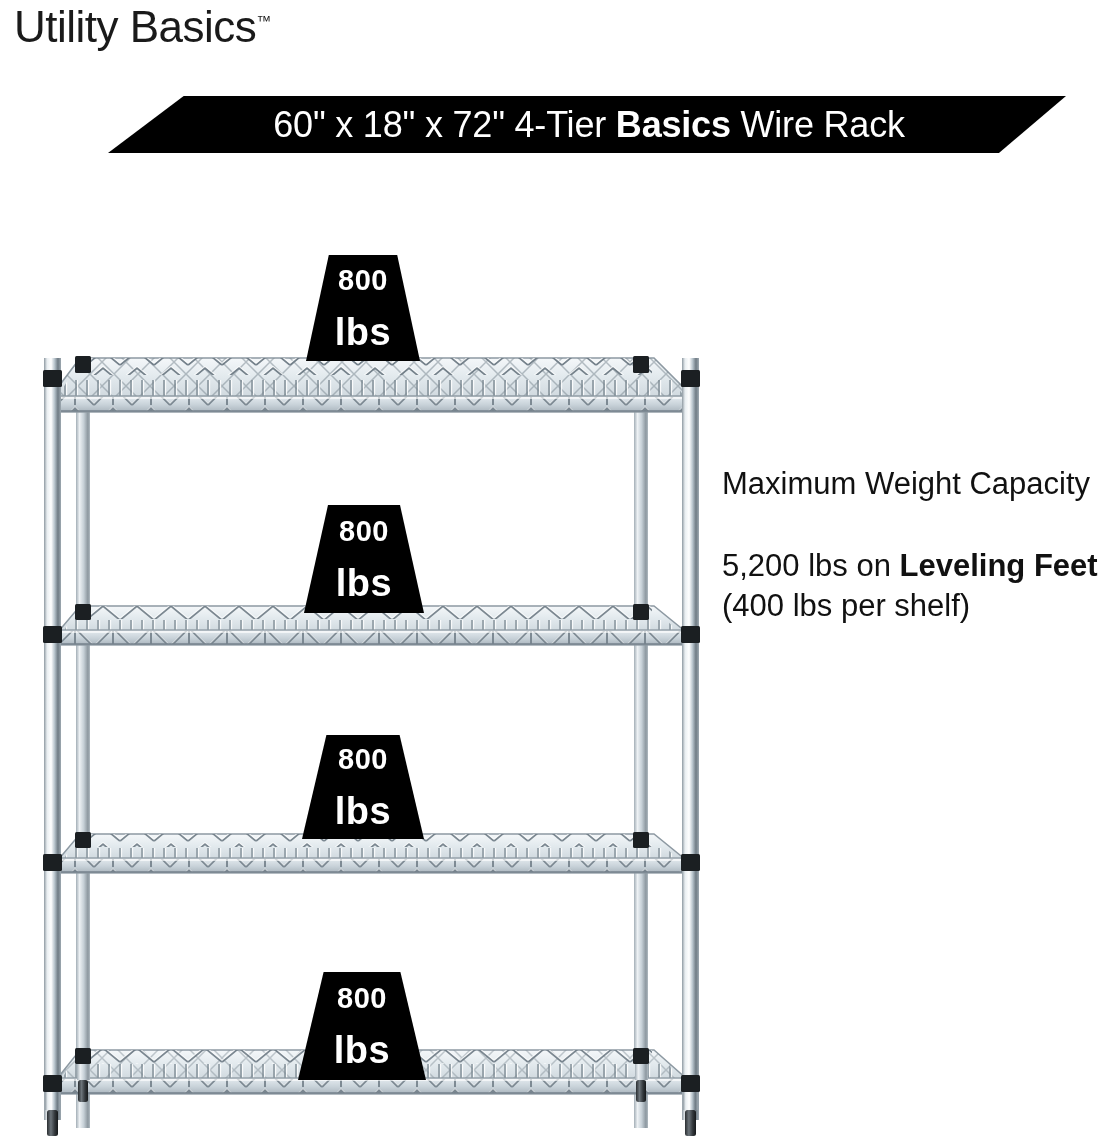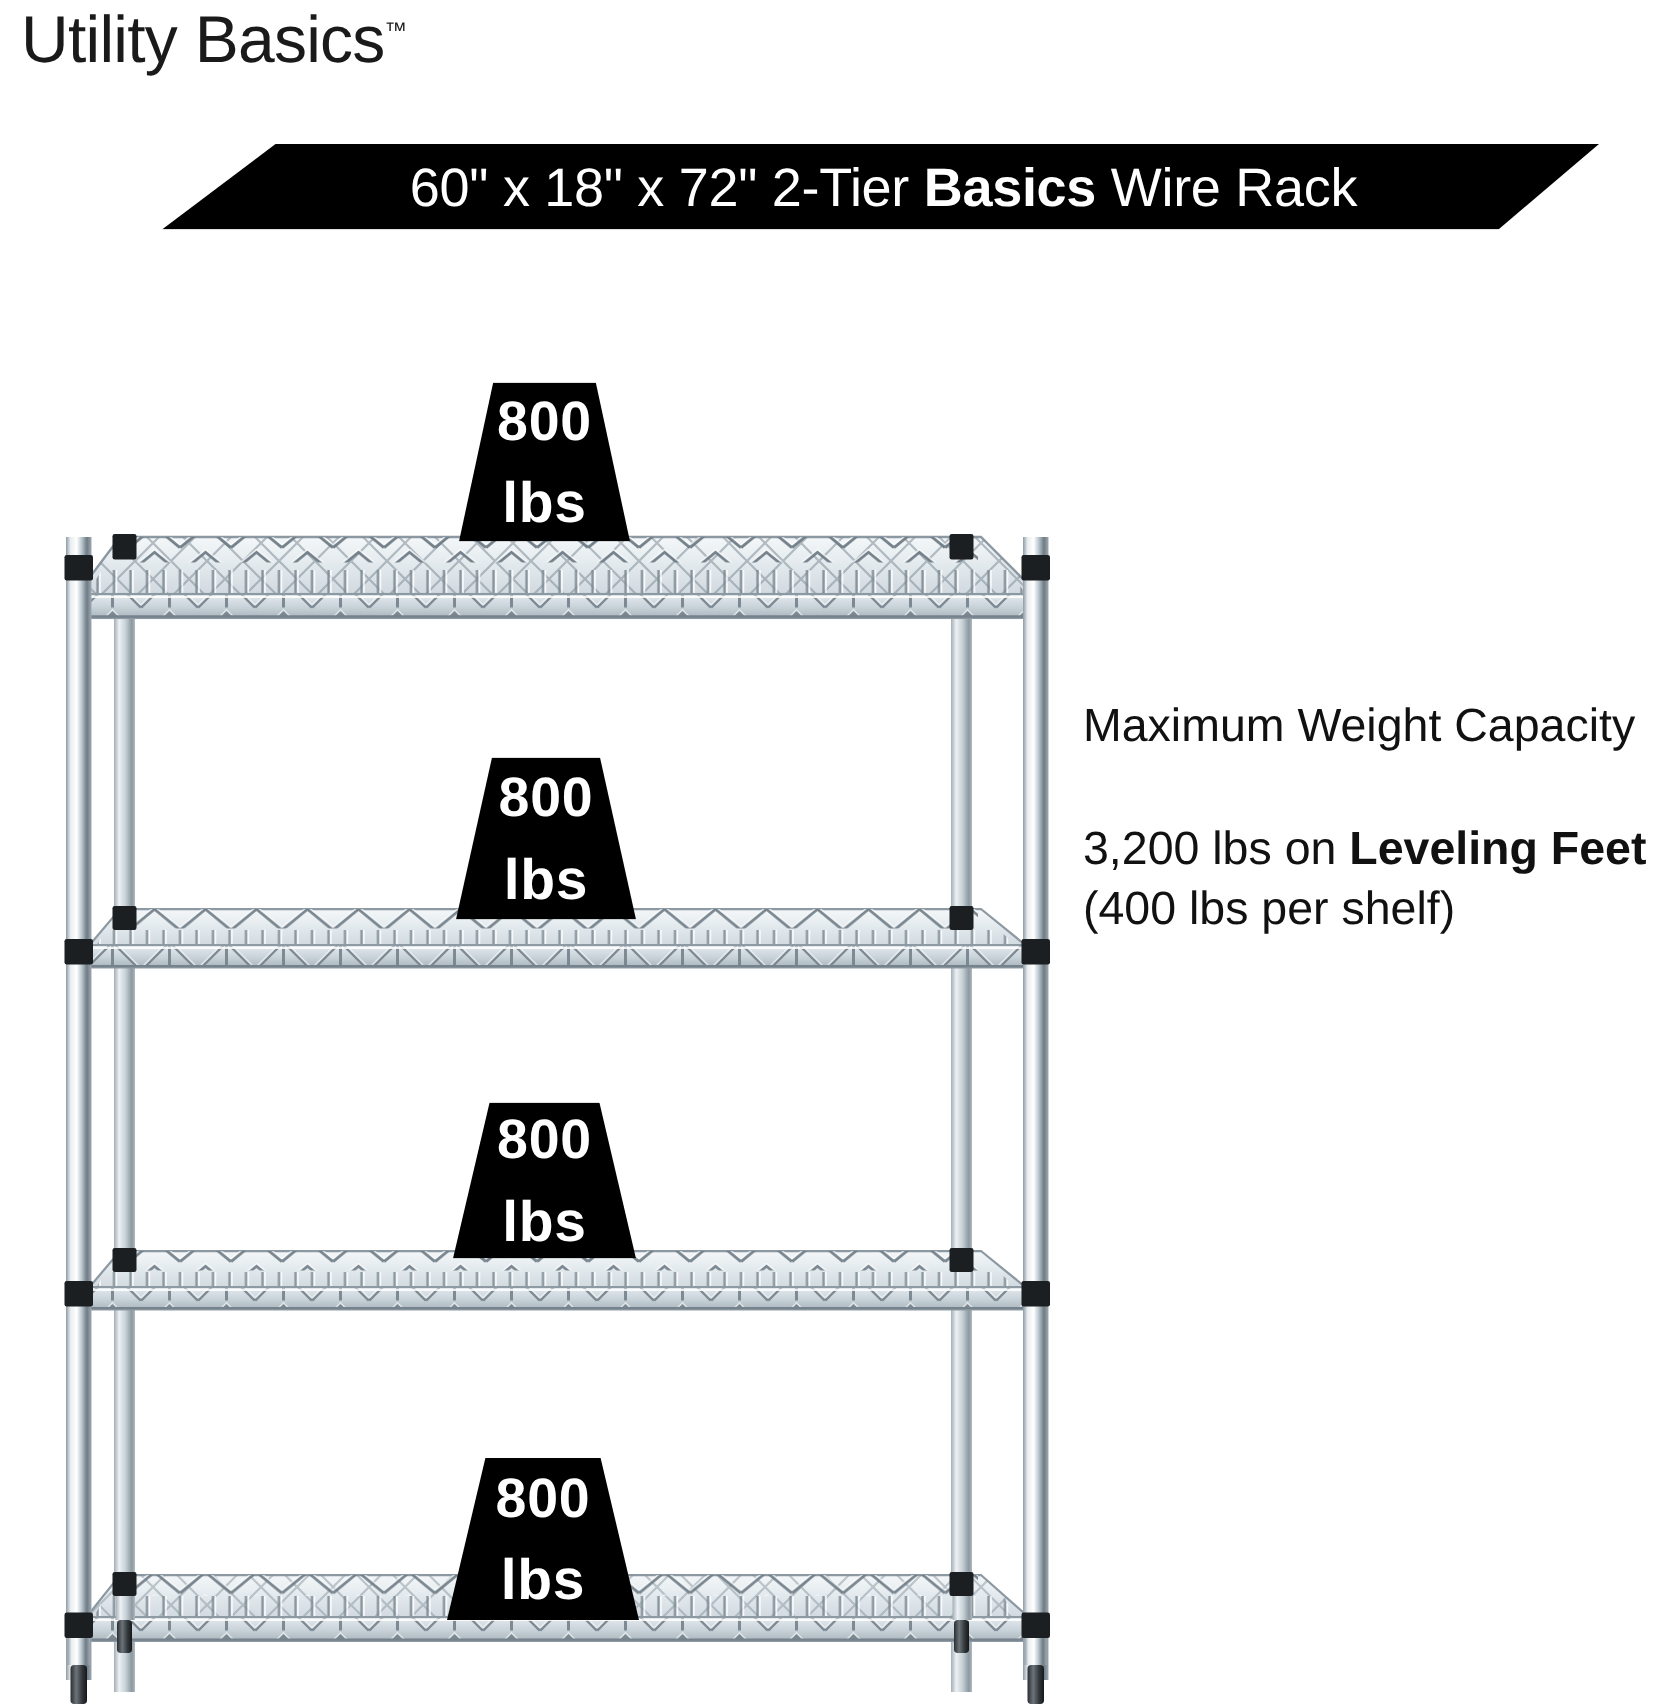--- a/index.html
+++ b/index.html
@@ -80,21 +80,21 @@
     font-weight: 700;
     line-height: 1.0;
     display: flex;
     flex-direction: column;
     align-items: center;
     justify-content: center;
     background: #000000;
     -webkit-clip-path: polygon(20% 0%, 80% 0%, 100% 100%, 0% 100%);
     clip-path: polygon(20% 0%, 80% 0%, 100% 100%, 0% 100%);
   }
-  .badge .num  { font-size: 37px; letter-spacing: 0.5px; }
+  .badge .num  { font-size: 29px; letter-spacing: 0.5px; }
   .badge .unit { font-size: 38px; letter-spacing: 0.5px; margin-top: 18px; }
 
   
   .info {
     position: absolute;
     left: 722px;
     top: 465px;
     width: 394px;
   }
   .info-heading {
@@ -114,21 +114,21 @@
   .info-para b { font-weight: 700; }
 </style>
 </head>
 <body>
 
 <div id="page">
 
   <div class="brand"><span>Utility Basics</span><span class="tm">™</span></div>
 
   <div class="banner">
-    <span class="banner-text"><span>60" x 18" x 72"</span>&nbsp;<span>2-Tier</span>&nbsp;<b>Basics</b>&nbsp;<span>Wire Rack</span></span>
+    <span class="banner-text"><span>60" x 18" x 72"</span>&nbsp;<span>4-Tier</span>&nbsp;<b>Basics</b>&nbsp;<span>Wire Rack</span></span>
   </div>
 
   <div class="product">
     <svg width="690" height="908" viewBox="0 0 690 908" xmlns="http://www.w3.org/2000/svg">
       <defs>
         <linearGradient id="postG" x1="0" y1="0" x2="1" y2="0">
           <stop offset="0%" stop-color="#8f9aa2"></stop>
           <stop offset="18%" stop-color="#e9eef1"></stop>
           <stop offset="42%" stop-color="#ffffff"></stop>
           <stop offset="62%" stop-color="#b9c5cd"></stop>
@@ -289,17 +289,17 @@
   </div>
 
   <div class="badge" style="left:298px; top:972px; width:128px; height:108px;">
     <span class="num">800</span>
     <span class="unit">lbs</span>
   </div>
 
   <div class="info">
     <h2 class="info-heading">Maximum Weight Capacity</h2>
 
-    <p class="info-para"><span>3,200 lbs on </span><b>Leveling Feet</b><span> (400 lbs per shelf)</span></p>
+    <p class="info-para"><span>5,200 lbs on </span><b>Leveling Feet</b><span> (400 lbs per shelf)</span></p>
 
   </div>
 
 </div>
 
 </body></html>

